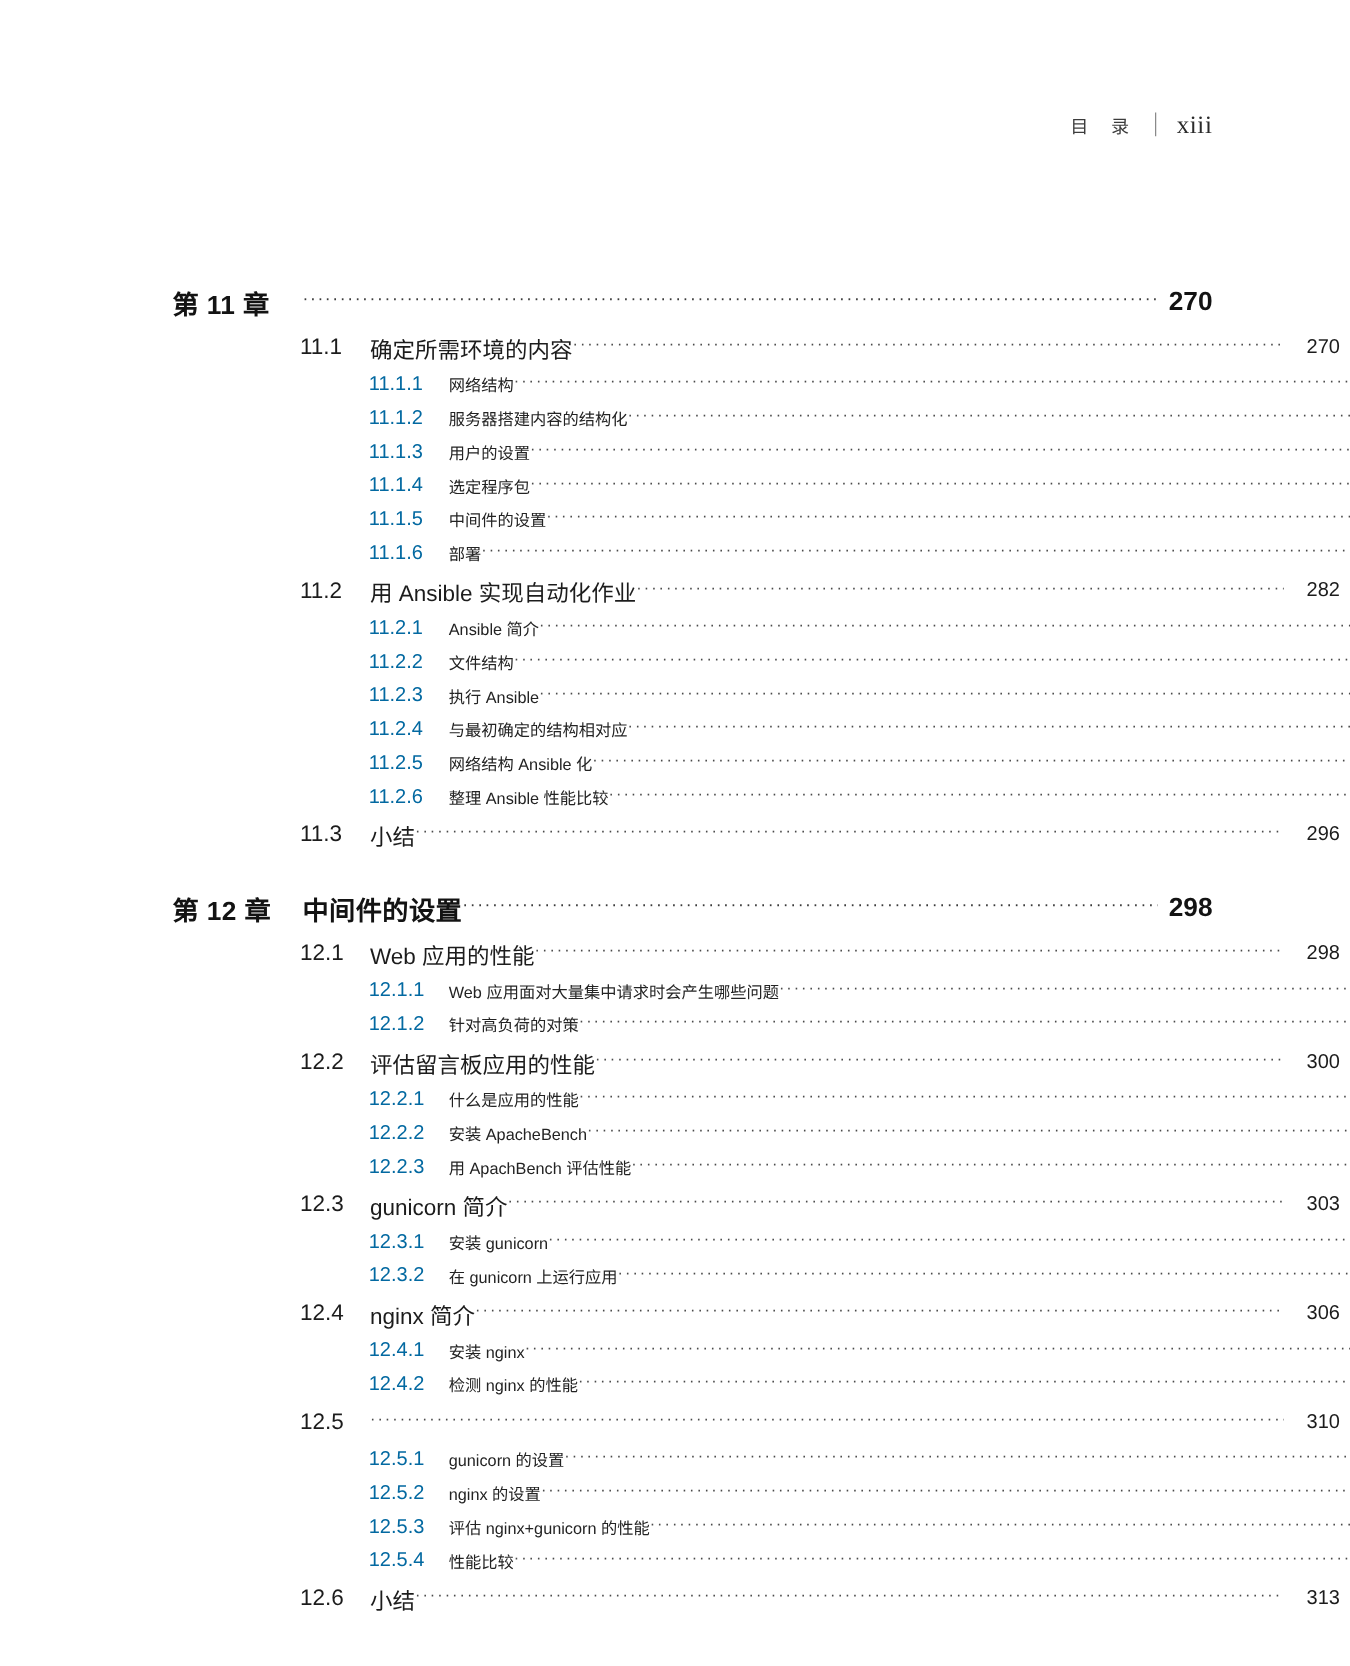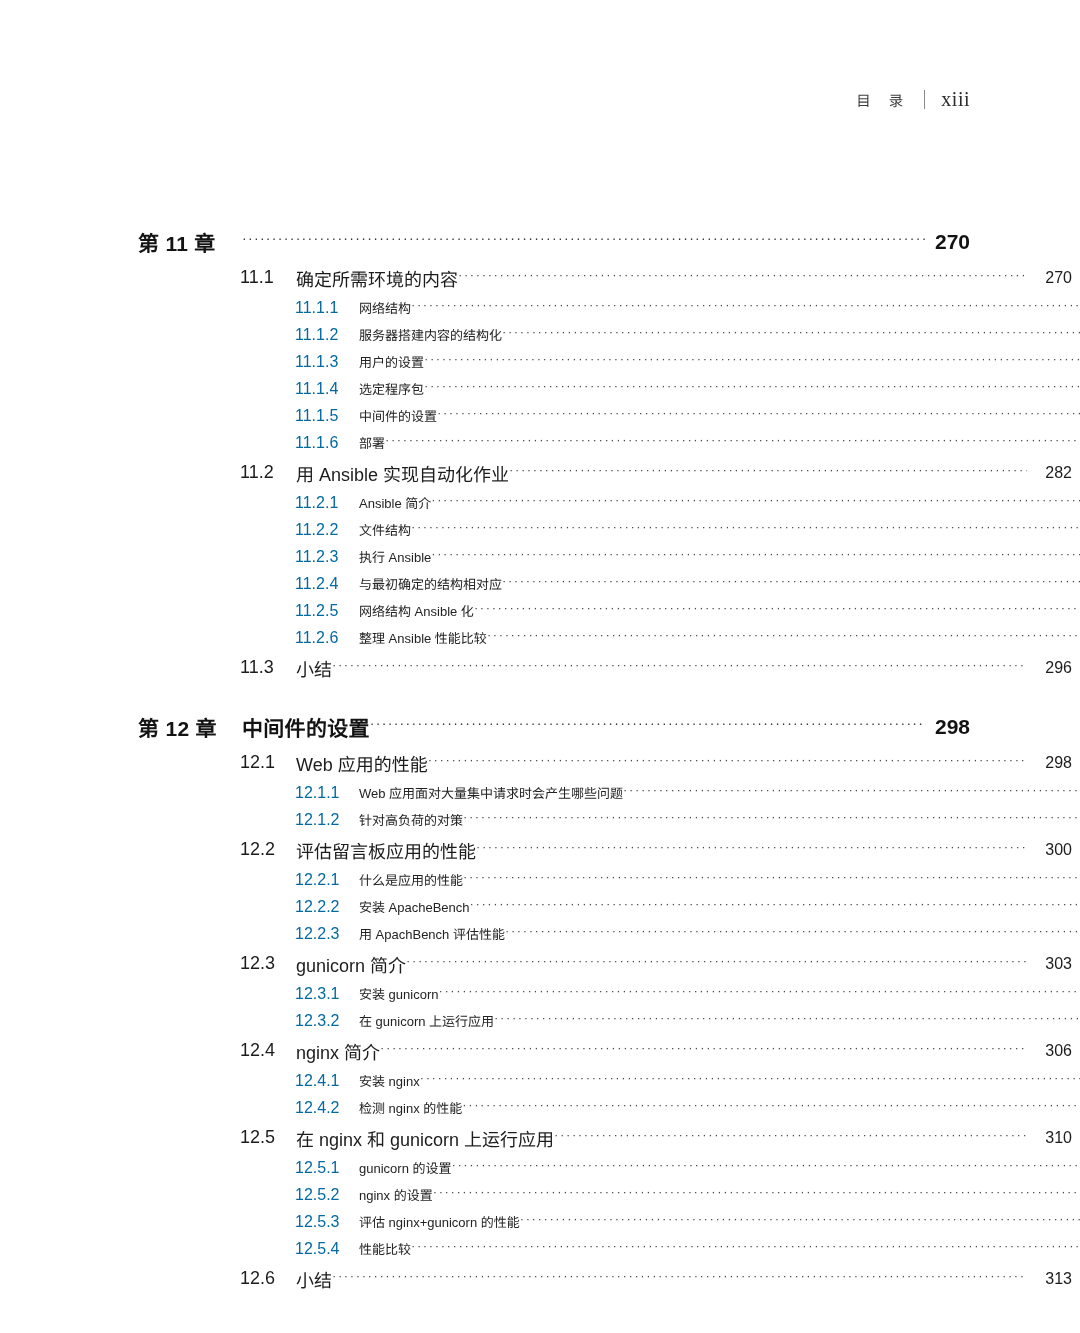--- a/index.html
+++ b/index.html
@@ -374,21 +374,20 @@
         <span class="title">安装 nginx</span>
         <span class="dots">································································································································································</span>
       </div>
       <div class="row subsection">
         <span class="num">12.4.2</span>
         <span class="title">检测 nginx 的性能</span>
         <span class="dots">································································································································································</span>
       </div>
       <div class="row section">
         <span class="num">12.5</span>
-        <span class="title">在 nginx 和 gunicorn 上运行应用</span>
         <span class="dots">································································································································································</span>
         <span class="pg">310</span>
       </div>
       <div class="row subsection">
         <span class="num">12.5.1</span>
         <span class="title">gunicorn 的设置</span>
         <span class="dots">································································································································································</span>
       </div>
       <div class="row subsection">
         <span class="num">12.5.2</span>

